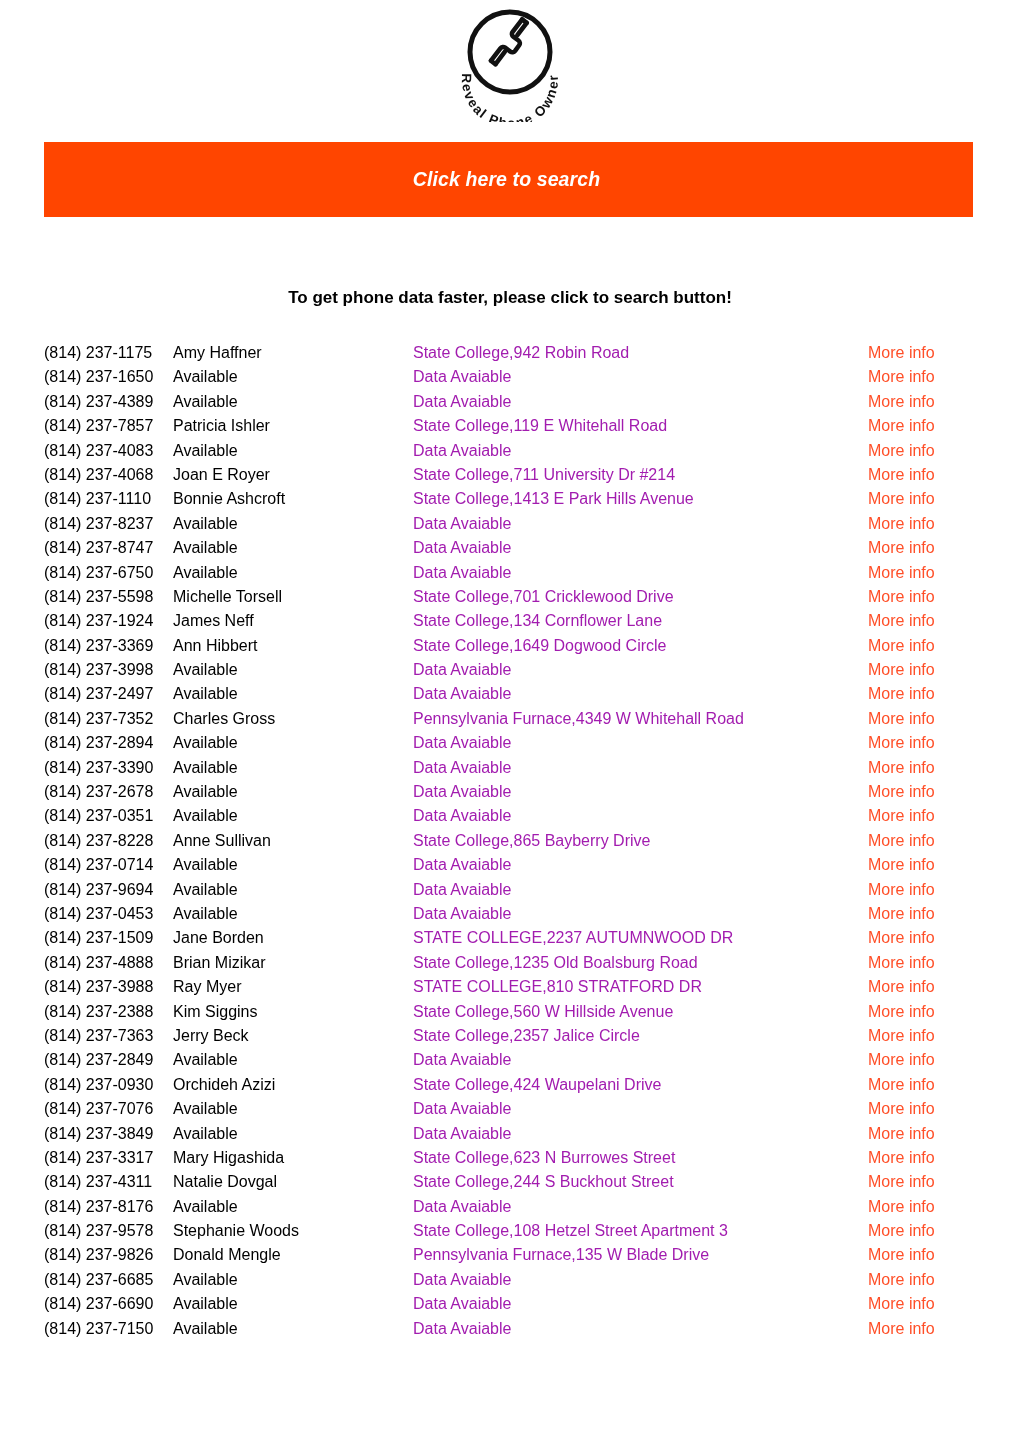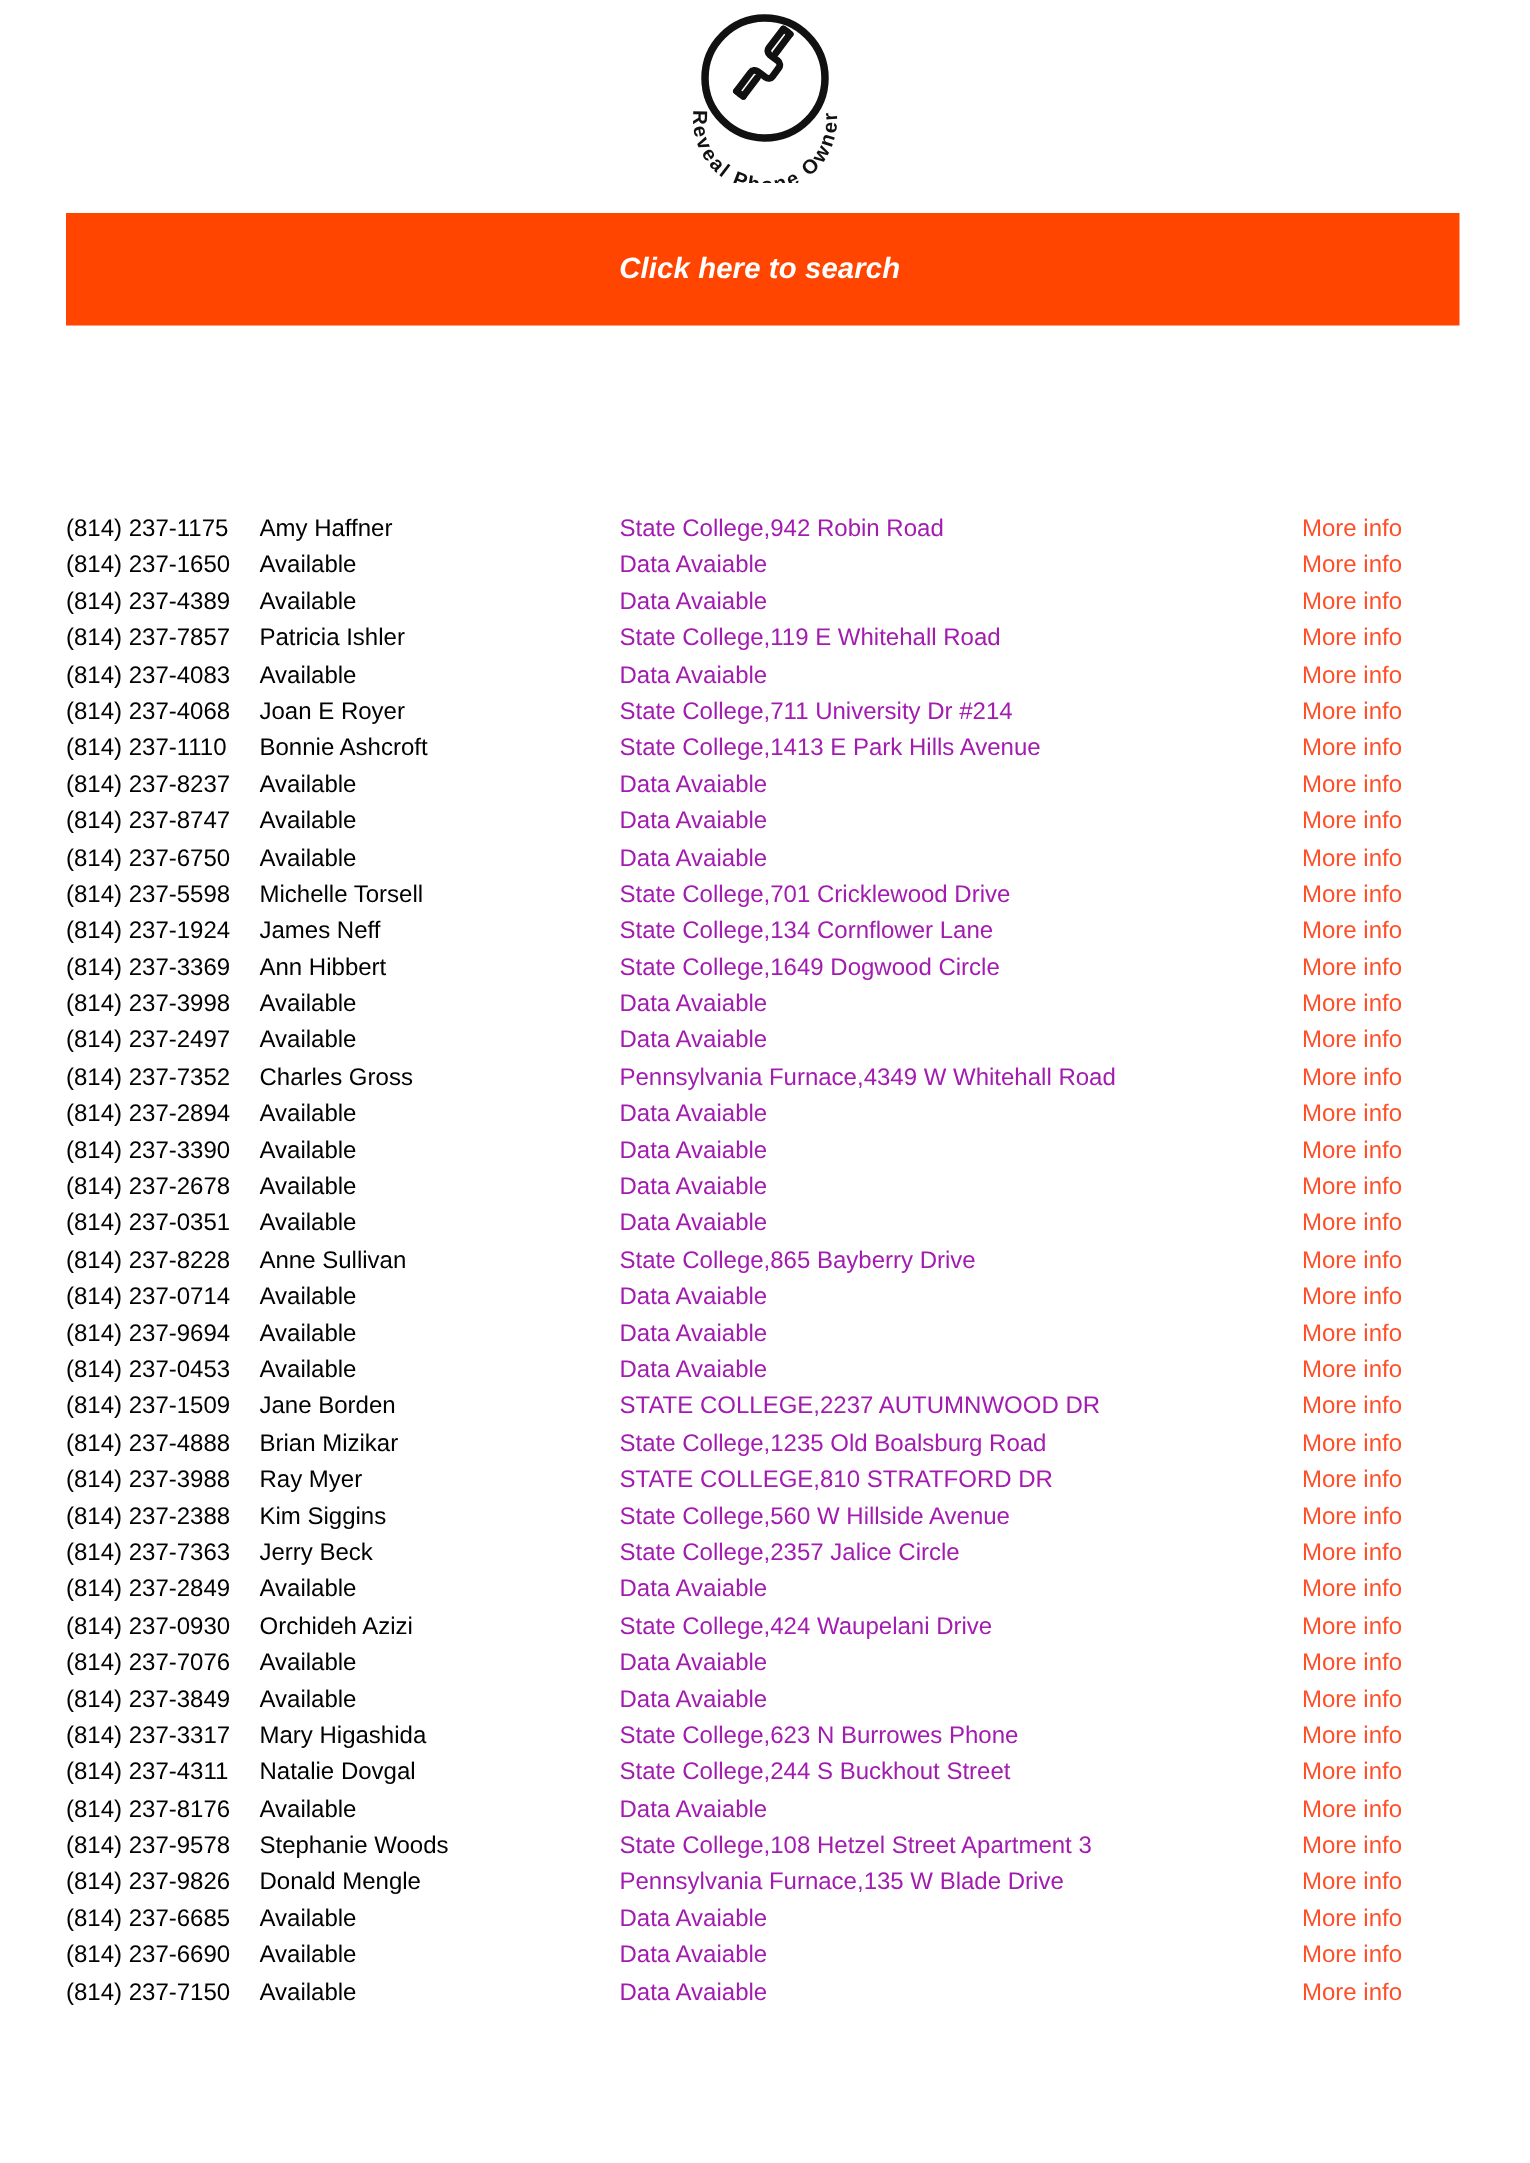--- a/index.html
+++ b/index.html
@@ -169,20 +169,21 @@
           <textPath href="#arcpath" startOffset="50%" text-anchor="middle" id="logo-textpath">Reveal Phone Owner</textPath>
         </text>
       </svg>
     </div>
   </div>
 
   <div class="search-banner">
     <span class="banner-label">Click here to search</span>
   </div>
 
+  <div class="subheading">To get phone data faster, please click to search button!</div>
 
   <div class="results">
       <div class="result-row">
         <span class="cell-phone">(814) 237-1175</span>
         <span class="cell-name">Amy Haffner</span>
         <span class="cell-address">State College,942 Robin Road</span>
         <a class="cell-link">More info</a>
       </div>
       <div class="result-row">
         <span class="cell-phone">(814) 237-1650</span>
@@ -372,21 +373,21 @@
       </div>
       <div class="result-row">
         <span class="cell-phone">(814) 237-3849</span>
         <span class="cell-name">Available</span>
         <span class="cell-address">Data Avaiable</span>
         <a class="cell-link">More info</a>
       </div>
       <div class="result-row">
         <span class="cell-phone">(814) 237-3317</span>
         <span class="cell-name">Mary Higashida</span>
-        <span class="cell-address">State College,623 N Burrowes Phone</span>
+        <span class="cell-address">State College,623 N Burrowes Street</span>
         <a class="cell-link">More info</a>
       </div>
       <div class="result-row">
         <span class="cell-phone">(814) 237-4311</span>
         <span class="cell-name">Natalie Dovgal</span>
         <span class="cell-address">State College,244 S Buckhout Street</span>
         <a class="cell-link">More info</a>
       </div>
       <div class="result-row">
         <span class="cell-phone">(814) 237-8176</span>

